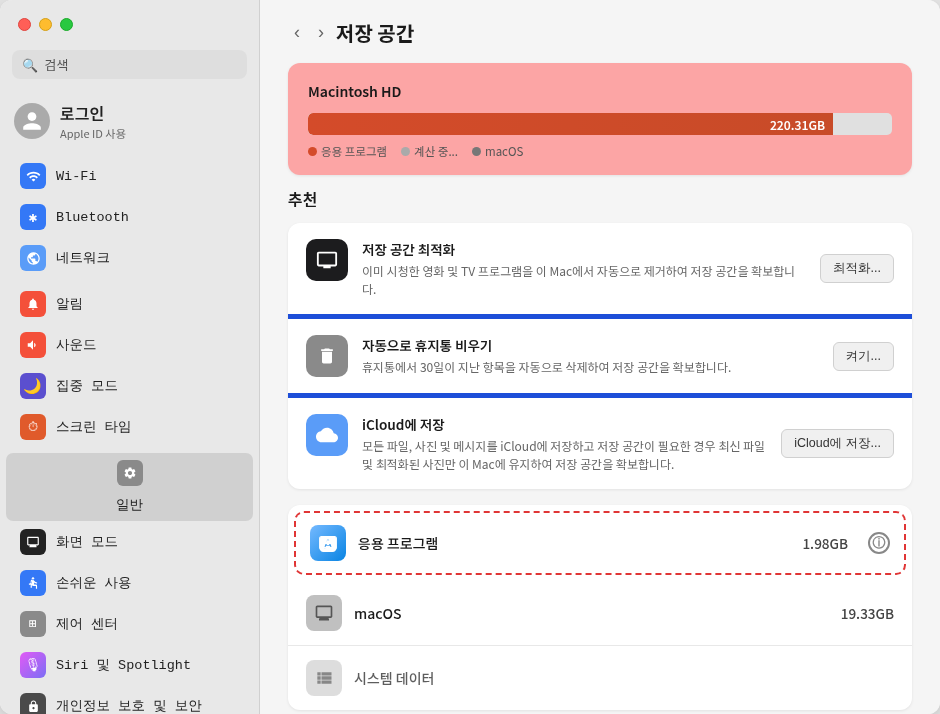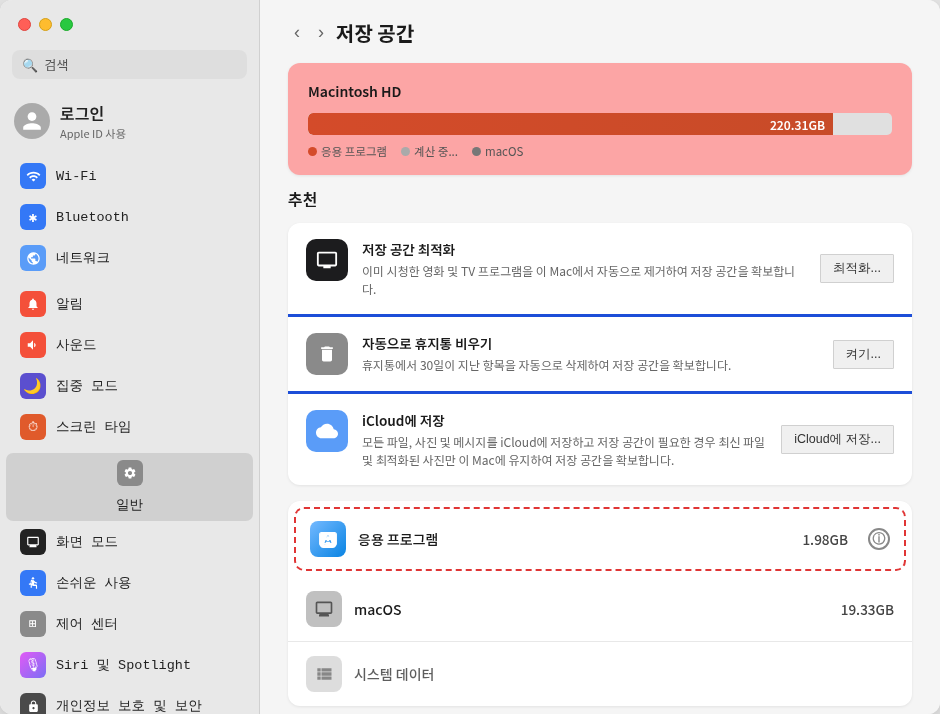--- a/index.html
+++ b/index.html
@@ -243,21 +243,21 @@
       overflow: hidden;
       box-shadow: 0 1px 3px rgba(0,0,0,0.08);
       margin-bottom: 16px;
     }
 
     .rec-item {
       display: flex;
       align-items: flex-start;
       gap: 14px;
       padding: 16px 18px;
-      border-bottom: 3px solid #1d4ed8;
+      border-bottom: 5px solid #1d4ed8;
     }
     .rec-item:last-child { border-bottom: none; }
 
     .rec-icon {
       width: 42px;
       height: 42px;
       border-radius: 10px;
       display: flex;
       align-items: center;
       justify-content: center;
@@ -270,21 +270,21 @@
     .rec-icon-trash { background: #8a8a8a; color: #fff; }
     .rec-icon-cloud { background: #5a9cf8; color: #fff; }
 
     .rec-body { flex: 1; }
     .rec-title { font-size: 13.5px; font-weight: 600; color: #1a1a1a; margin-bottom: 3px; }
     .rec-desc { font-size: 12px; color: #666; line-height: 1.5; }
 
     .rec-btn {
       background: #f0f0f0;
       border: 1px solid #d0d0d0;
-      border-radius: 1px;
+      border-radius: 6px;
       padding: 5px 12px;
       font-size: 12.5px;
       color: #333;
       cursor: pointer;
       white-space: nowrap;
       flex-shrink: 0;
       align-self: center;
     }
 
     

